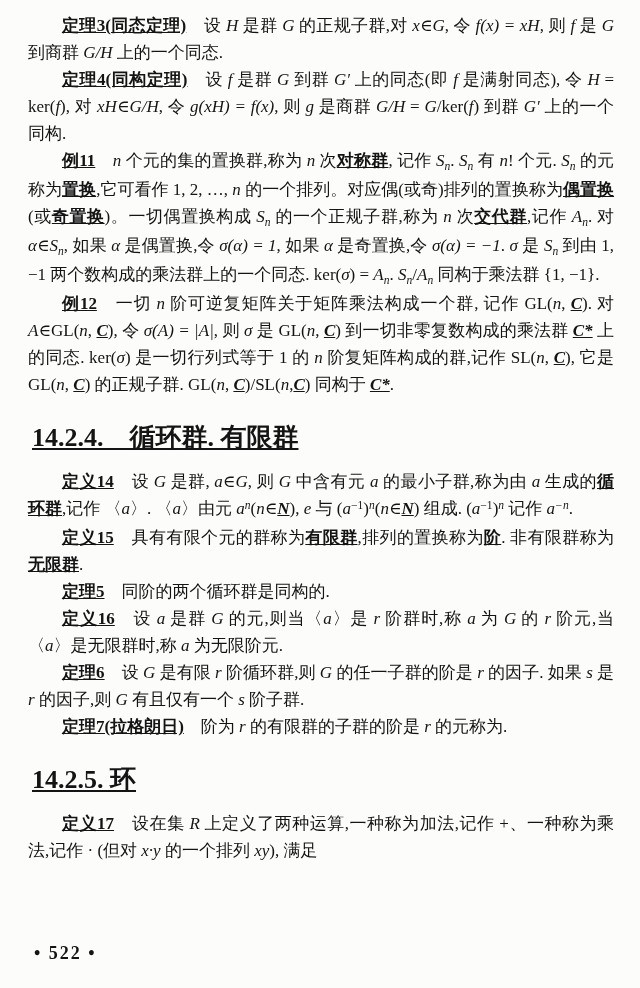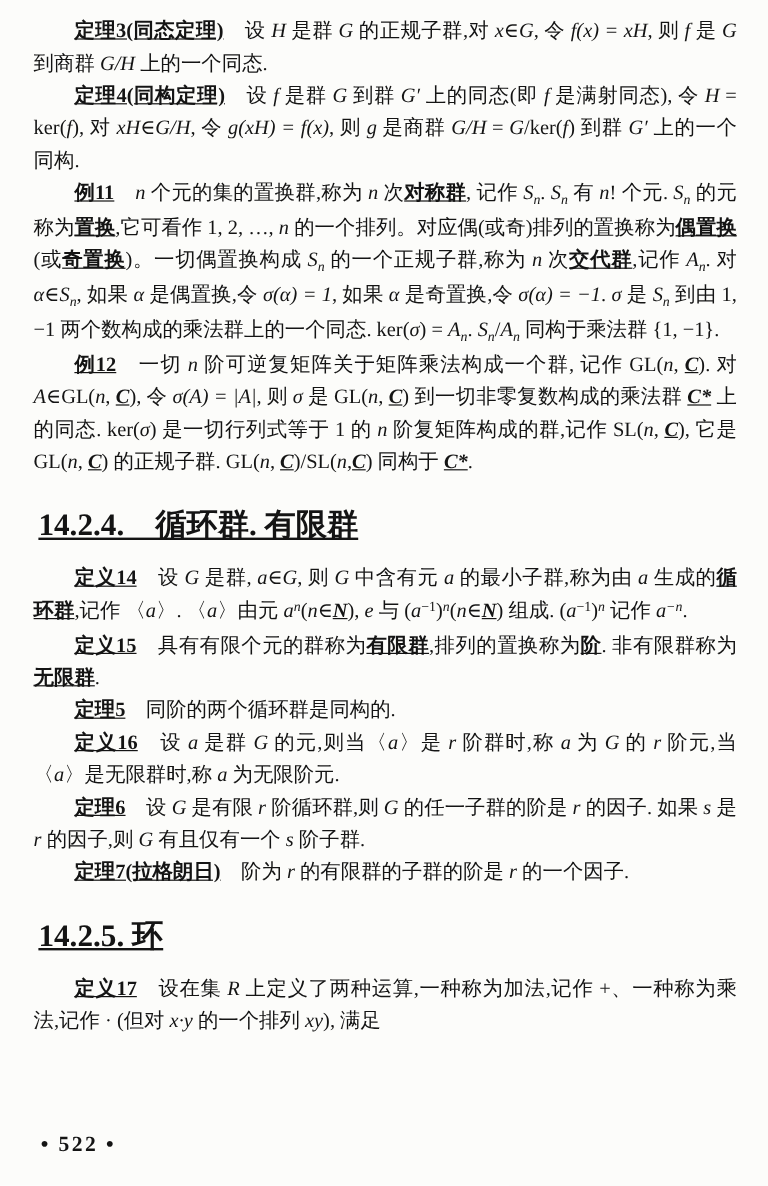--- a/index.html
+++ b/index.html
@@ -30,18 +30,18 @@
       <p class="para indent"><span class="bold">定理3(同态定理)</span><span>　设 </span><span class="italic">H</span><span> 是群 </span><span class="italic">G</span><span> 的正规子群,对 </span><span class="italic">x</span><span>∈</span><span class="italic">G</span><span>, 令 </span><span class="italic">f(x) = xH</span><span>, 则 </span><span class="italic">f</span><span> 是 </span><span class="italic">G</span><span> 到商群 </span><span class="italic">G/H</span><span> 上的一个同态.</span></p>
       <p class="para indent"><span class="bold">定理4(同构定理)</span><span>　设 </span><span class="italic">f</span><span> 是群 </span><span class="italic">G</span><span> 到群 </span><span class="italic">G′</span><span> 上的同态(即 </span><span class="italic">f</span><span> 是满射同态), 令 </span><span class="italic">H</span><span> = ker(</span><span class="italic">f</span><span>), 对 </span><span class="italic">xH</span><span>∈</span><span class="italic">G/H</span><span>, 令 </span><span class="italic">g(xH) = f(x)</span><span>, 则 </span><span class="italic">g</span><span> 是商群 </span><span class="italic">G/H</span><span> = </span><span class="italic">G</span><span>/ker(</span><span class="italic">f</span><span>) 到群 </span><span class="italic">G′</span><span> 上的一个同构.</span></p>
       <p class="para indent"><span class="bold">例11</span><span>　</span><span class="italic">n</span><span> 个元的集的置换群,称为 </span><span class="italic">n</span><span> 次</span><span class="bold">对称群</span><span>, 记作 </span><span class="italic">S</span><span class="italic sub">n</span><span>.  </span><span class="italic">S</span><span class="italic sub">n</span><span> 有 </span><span class="italic">n</span><span>! 个元. </span><span class="italic">S</span><span class="italic sub">n</span><span> 的元称为</span><span class="bold">置换</span><span>,它可看作 1, 2, …, </span><span class="italic">n</span><span> 的一个排列。对应偶(或奇)排列的置换称为</span><span class="bold">偶置换</span><span>(或</span><span class="bold">奇置换</span><span>)。一切偶置换构成 </span><span class="italic">S</span><span class="italic sub">n</span><span> 的一个正规子群,称为 </span><span class="italic">n</span><span> 次</span><span class="bold">交代群</span><span>,记作 </span><span class="italic">A</span><span class="italic sub">n</span><span>. 对 </span><span class="italic">α</span><span>∈</span><span class="italic">S</span><span class="italic sub">n</span><span>, 如果 </span><span class="italic">α</span><span> 是偶置换,令 </span><span class="italic">σ(α) = 1</span><span>, 如果 </span><span class="italic">α</span><span> 是奇置换,令 </span><span class="italic">σ(α) = −1</span><span>. </span><span class="italic">σ</span><span> 是 </span><span class="italic">S</span><span class="italic sub">n</span><span> 到由 1, −1 两个数构成的乘法群上的一个同态. ker(</span><span class="italic">σ</span><span>) = </span><span class="italic">A</span><span class="italic sub">n</span><span>. </span><span class="italic">S</span><span class="italic sub">n</span><span>/</span><span class="italic">A</span><span class="italic sub">n</span><span> 同构于乘法群 {1, −1}.</span></p>
       <p class="para indent"><span class="bold">例12</span><span>　一切 </span><span class="italic">n</span><span> 阶可逆复矩阵关于矩阵乘法构成一个群, 记作 GL(</span><span class="italic">n</span><span>, </span><span class="bold italic">C</span><span>). 对 </span><span class="italic">A</span><span>∈GL(</span><span class="italic">n</span><span>, </span><span class="bold italic">C</span><span>), 令 </span><span class="italic">σ(A) = |A|</span><span>, 则 </span><span class="italic">σ</span><span> 是 GL(</span><span class="italic">n</span><span>, </span><span class="bold italic">C</span><span>) 到一切非零复数构成的乘法群 </span><span class="bold italic">C*</span><span> 上的同态. ker(</span><span class="italic">σ</span><span>) 是一切行列式等于 1 的 </span><span class="italic">n</span><span> 阶复矩阵构成的群,记作 SL(</span><span class="italic">n</span><span>, </span><span class="bold italic">C</span><span>), 它是 GL(</span><span class="italic">n</span><span>, </span><span class="bold italic">C</span><span>) 的正规子群. GL(</span><span class="italic">n</span><span>, </span><span class="bold italic">C</span><span>)/SL(</span><span class="italic">n</span><span>,</span><span class="bold italic">C</span><span>) 同构于 </span><span class="bold italic">C*</span><span>.</span></p>
       <h2 class="heading"><span class="bold">14.2.4.　循环群. 有限群</span></h2>
       <p class="para indent"><span class="bold">定义14</span><span>　设 </span><span class="italic">G</span><span> 是群, </span><span class="italic">a</span><span>∈</span><span class="italic">G</span><span>, 则 </span><span class="italic">G</span><span> 中含有元 </span><span class="italic">a</span><span> 的最小子群,称为由 </span><span class="italic">a</span><span> 生成的</span><span class="bold">循环群</span><span>,记作 〈</span><span class="italic">a</span><span>〉. 〈</span><span class="italic">a</span><span>〉由元 </span><span class="italic">a</span><span class="italic sup">n</span><span>(</span><span class="italic">n</span><span>∈</span><span class="bold italic">N</span><span>), </span><span class="italic">e</span><span> 与 (</span><span class="italic">a</span><span class="sup">−1</span><span>)</span><span class="italic sup">n</span><span>(</span><span class="italic">n</span><span>∈</span><span class="bold italic">N</span><span>) 组成. (</span><span class="italic">a</span><span class="sup">−1</span><span>)</span><span class="italic sup">n</span><span> 记作 </span><span class="italic">a</span><span class="italic sup">−n</span><span>.</span></p>
       <p class="para indent"><span class="bold">定义15</span><span>　具有有限个元的群称为</span><span class="bold">有限群</span><span>,排列的置换称为</span><span class="bold">阶</span><span>.  非有限群称为</span><span class="bold">无限群</span><span>.</span></p>
       <p class="para indent"><span class="bold">定理5</span><span>　同阶的两个循环群是同构的.</span></p>
       <p class="para indent"><span class="bold">定义16</span><span>　设 </span><span class="italic">a</span><span> 是群 </span><span class="italic">G</span><span> 的元,则当〈</span><span class="italic">a</span><span>〉是 </span><span class="italic">r</span><span> 阶群时,称 </span><span class="italic">a</span><span> 为 </span><span class="italic">G</span><span> 的 </span><span class="italic">r</span><span> 阶元,当〈</span><span class="italic">a</span><span>〉是无限群时,称 </span><span class="italic">a</span><span> 为无限阶元.</span></p>
       <p class="para indent"><span class="bold">定理6</span><span>　设 </span><span class="italic">G</span><span> 是有限 </span><span class="italic">r</span><span> 阶循环群,则 </span><span class="italic">G</span><span> 的任一子群的阶是 </span><span class="italic">r</span><span> 的因子. 如果 </span><span class="italic">s</span><span> 是 </span><span class="italic">r</span><span> 的因子,则 </span><span class="italic">G</span><span> 有且仅有一个 </span><span class="italic">s</span><span> 阶子群.</span></p>
-      <p class="para indent"><span class="bold">定理7(拉格朗日)</span><span>　阶为 </span><span class="italic">r</span><span> 的有限群的子群的阶是 </span><span class="italic">r</span><span> 的一个因子.</span></p>
+      <p class="para indent"><span class="bold">定理7(拉格朗日)</span><span>　阶为 </span><span class="italic">r</span><span> 的有限群的子群的阶是 </span><span class="italic">r</span><span> 的元称为.</span></p>
       <h2 class="heading"><span class="bold">14.2.5. 环</span></h2>
       <p class="para indent"><span class="bold">定义17</span><span>　设在集 </span><span class="italic">R</span><span> 上定义了两种运算,一种称为加法,记作 +、一种称为乘法,记作 · (但对 </span><span class="italic">x·y</span><span> 的一个排列 </span><span class="italic">xy</span><span>), 满足</span></p>
     </div>
   <div class="footer">• 522 •</div>
 </div>
 
 </body></html>

